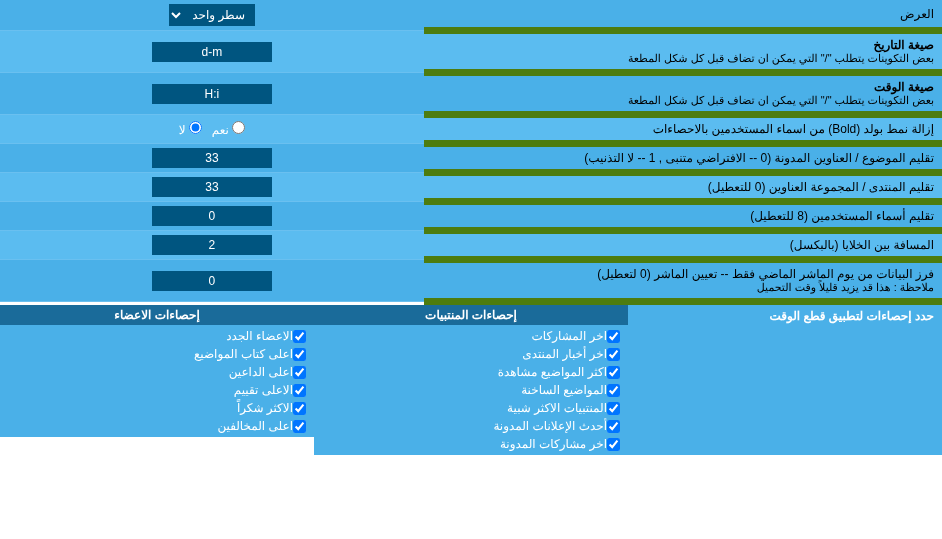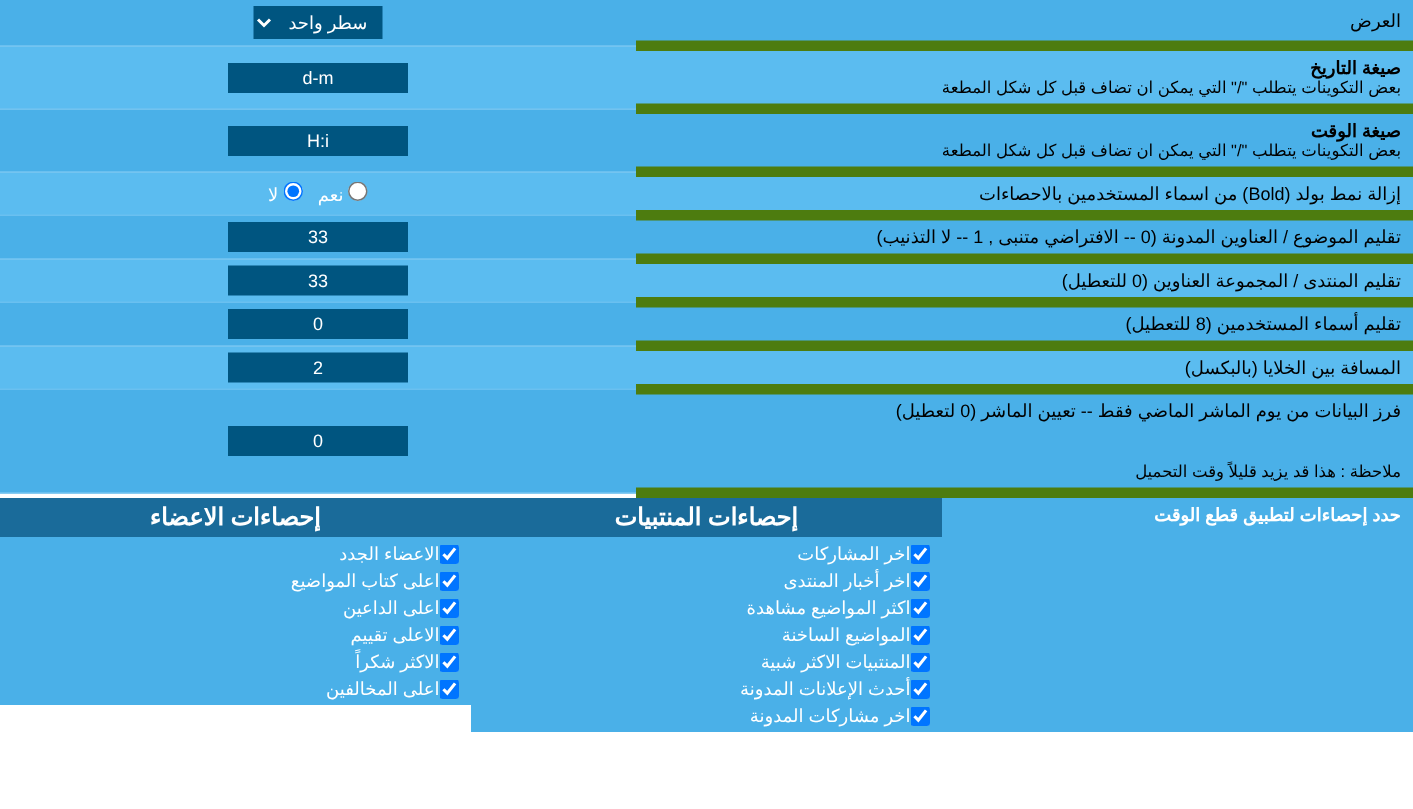--- a/index.html
+++ b/index.html
@@ -62,21 +62,21 @@
       align-items: center;
       justify-content: center;
       gap: 10px;
     }
     .bottom-col-header {
       background: #1a6b9a;
       color: #fff;
       font-weight: bold;
       padding: 3px 8px;
       text-align: center;
-      font-size: 16px;
+      font-size: 12px;
     }
     .checkbox-row {
       display: flex;
       align-items: center;
       gap: 0;
       padding: 2px 4px;
       color: #fff;
       font-size: 12px;
     }
     .checkbox-row input[type="checkbox"] {
@@ -179,21 +179,21 @@
     </td>
     <td class="row-value striped-row-a">
       <input class="input-dark" type="text" value="2" style="">
     </td>
   </tr>
 
 
   <tr>
     <td class="row-label">
       <div>فرز البيانات من يوم الماشر الماضي فقط -- تعيين الماشر (0 لتعطيل)</div>
-      <div style="font-size:11px;margin-top:27px;">ملاحظة : هذا قد يزيد قليلاً وقت التحميل</div>
+      <div style="font-size:11px;">ملاحظة : هذا قد يزيد قليلاً وقت التحميل</div>
     </td>
     <td class="row-value">
       <input class="input-dark" type="text" value="0" style="">
     </td>
   </tr>
 
   <tr>
     <td colspan="2" style="padding:0;">
       <table width="100%" border="0" cellspacing="0" cellpadding="0">
         <tbody>

